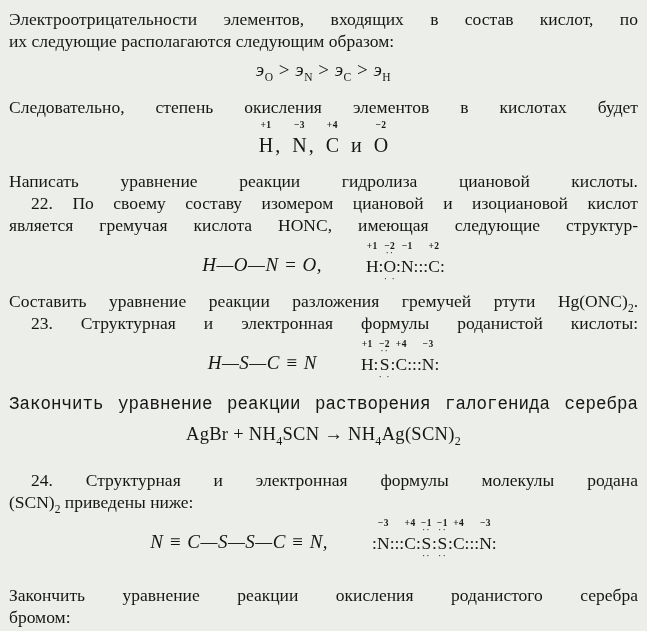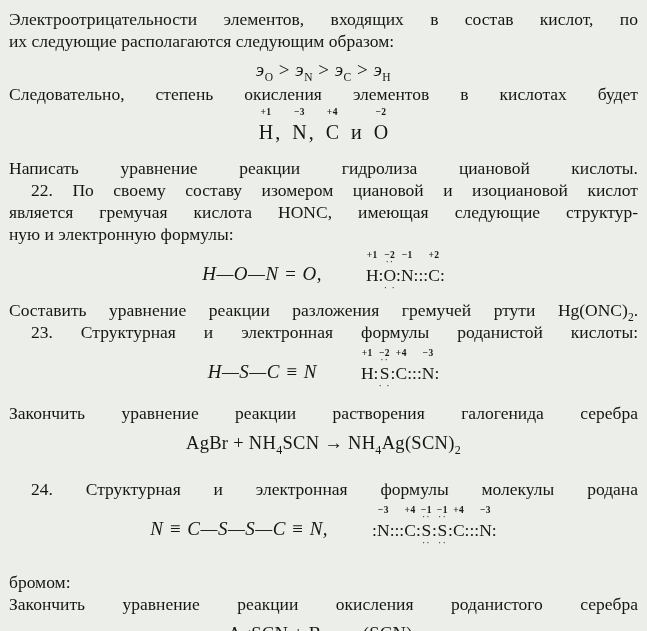--- a/index.html
+++ b/index.html
@@ -14,27 +14,27 @@
     width:647px;
     min-height:631px;
     padding:8px 9px 10px 9px;
     font-size:17.5px;
     line-height:22px;
   }
   .para{margin:0;}
   .line{display:block;}
   .jl{text-align:justify;text-align-last:justify;}
   .ind{text-indent:22px;font-family:Liberation Serif, serif;}
-  .mt4{margin-top:12px;} .mt6{margin-top:24px;}
+  .mt4{margin-top:12px;font-family:Liberation Mono, monospace;} .mt6{margin-top:24px;}
 
   
   .eo{
     text-align:center;
     font-size:19px;
-    margin:7px 0 2px 0;
+    margin:7px 0 15px 0;
     letter-spacing:0.5px;
   }
   .eo .it{font-style:italic;}
   sub{font-size:11.5px;line-height:0;}
 
   
   .oxrow{display:flex;justify-content:center;align-items:flex-end;margin:2px 0 8px 0;}
   .frow{display:flex;justify-content:center;align-items:flex-end;gap:44px;margin:5px 0 7px 0;}
   .atom{display:inline-flex;flex-direction:column;align-items:center;white-space:pre;}
   .chg{height:10px;font-size:9.5px;line-height:10px;letter-spacing:0.5px;font-weight:bold;}
@@ -87,21 +87,20 @@
       <span class="atom"><span class="chg">−2</span><span class="dt"></span><span class="ltr">O</span><span class="db"></span></span>
     </div>
 
   <p class="para">
     <span class="line jl">Написать уравнение реакции гидролиза циановой кислоты.</span>
   </p>
 
   <p class="para">
     <span class="line jl ind">22. По своему составу изомером циановой и изоциановой кислот</span>
     <span class="line jl">является гремучая кислота HONC, имеющая следующие структур-</span>
-    <span class="line">ную и электронную формулы:</span>
   </p>
 
   <div class="frow">
     <span class="sform">H—O—N = O,</span>
     <span class="eform" style="display:inline-flex;align-items:flex-end;">
         <span class="atom"><span class="chg">+1</span><span class="dt"></span><span class="ltr">H</span><span class="db"></span></span>
         <span class="atom sep"><span class="chg"></span><span class="dt"></span><span class="ltr">:</span><span class="db"></span></span>
         <span class="atom"><span class="chg">−2</span><span class="dt">··</span><span class="ltr">O</span><span class="db">· ·</span></span>
         <span class="atom sep"><span class="chg"></span><span class="dt"></span><span class="ltr">:</span><span class="db"></span></span>
         <span class="atom"><span class="chg">−1</span><span class="dt"></span><span class="ltr">N</span><span class="db"></span></span>
@@ -134,20 +133,21 @@
   </div>
 
   <p class="para mt4">
     <span class="line jl">Закончить уравнение реакции растворения галогенида серебра</span>
   </p>
 
   <div class="eq"><span>AgBr + NH</span><sub>4</sub><span>SCN → NH</span><sub>4</sub><span>Ag(SCN)</span><sub>2</sub></div>
 
   <p class="para mt6">
     <span class="line jl ind">24. Структурная и электронная формулы молекулы родана</span>
+    <span class="line"><span>(SCN)</span><sub>2</sub><span> приведены ниже:</span></span>
   </p>
 
   <div class="frow">
     <span class="sform">N ≡ C—S—S—C ≡ N,</span>
     <span class="eform" style="display:inline-flex;align-items:flex-end;">
         <span class="atom sep"><span class="chg"></span><span class="dt"></span><span class="ltr">:</span><span class="db"></span></span>
         <span class="atom"><span class="chg">−3</span><span class="dt"></span><span class="ltr">N</span><span class="db"></span></span>
         <span class="atom sep"><span class="chg"></span><span class="dt"></span><span class="ltr">:::</span><span class="db"></span></span>
         <span class="atom"><span class="chg">+4</span><span class="dt"></span><span class="ltr">C</span><span class="db"></span></span>
         <span class="atom sep"><span class="chg"></span><span class="dt"></span><span class="ltr">:</span><span class="db"></span></span>
@@ -156,19 +156,19 @@
         <span class="atom"><span class="chg">−1</span><span class="dt">··</span><span class="ltr">S</span><span class="db">··</span></span>
         <span class="atom sep"><span class="chg"></span><span class="dt"></span><span class="ltr">:</span><span class="db"></span></span>
         <span class="atom"><span class="chg">+4</span><span class="dt"></span><span class="ltr">C</span><span class="db"></span></span>
         <span class="atom sep"><span class="chg"></span><span class="dt"></span><span class="ltr">:::</span><span class="db"></span></span>
         <span class="atom"><span class="chg">−3</span><span class="dt"></span><span class="ltr">N</span><span class="db"></span></span>
         <span class="atom sep"><span class="chg"></span><span class="dt"></span><span class="ltr">:</span><span class="db"></span></span>
       </span>
   </div>
 
   <p class="para mt6">
+    <span class="line jl">Закончить уравнение реакции окисления роданистого серебра</span>
     <span class="line">бромом:</span>
-    <span class="line jl">Закончить уравнение реакции окисления роданистого серебра</span>
   </p>
 
   <div class="eq"><span>AgSCN + Br</span><sub>2</sub><span> → (SCN)</span><sub>2</sub></div>
 
 </div>
 
 </body></html>

